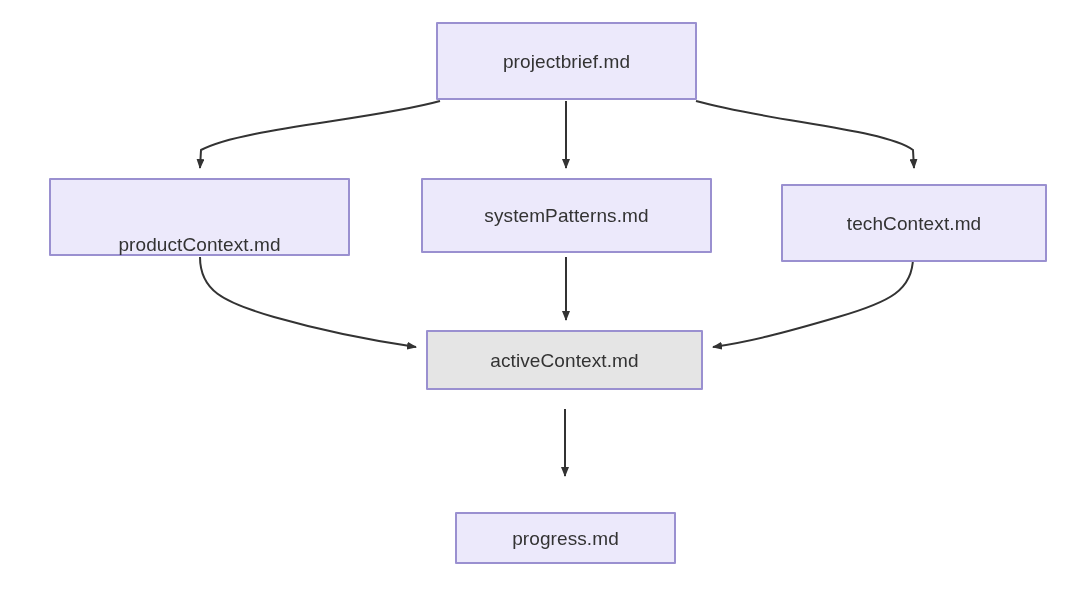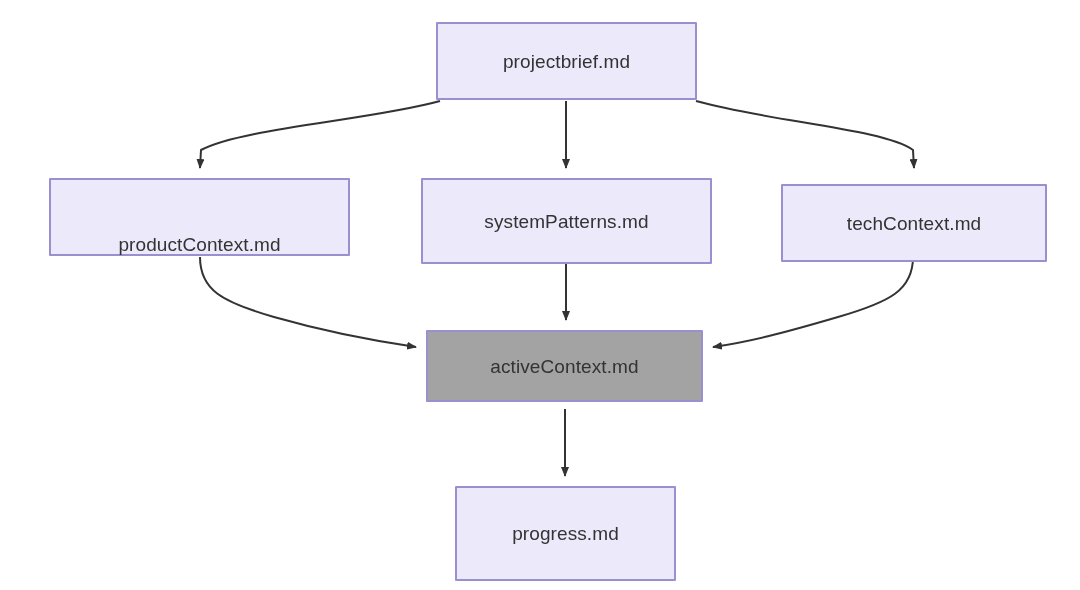--- a/index.html
+++ b/index.html
@@ -75,27 +75,27 @@
       </g>
   </svg>
 
   <div id="nodes-group">
       <div class="node" style="left: 424px; top: 22px; width: 261px; height: 78px; background: rgb(236, 233, 251); border-color: rgb(154, 144, 208); border-width: 2px; color: rgb(51, 51, 51); font-size: 19px;">
         <span class="node-label">projectbrief.md</span>
       </div>
       <div class="node" style="left: 37px; top: 178px; width: 301px; height: 78px; background: rgb(236, 233, 251); border-color: rgb(154, 144, 208); border-width: 2px; color: rgb(51, 51, 51); font-size: 19px; align-items: flex-end;">
         <span class="node-label">productContext.md</span>
       </div>
-      <div class="node" style="left: 409px; top: 178px; width: 291px; height: 86px; background: rgb(236, 233, 251); border-color: rgb(154, 144, 208); border-width: 2px; color: rgb(51, 51, 51); font-size: 19px;">
+      <div class="node" style="left: 409px; top: 178px; width: 291px; height: 75px; background: rgb(236, 233, 251); border-color: rgb(154, 144, 208); border-width: 2px; color: rgb(51, 51, 51); font-size: 19px;">
         <span class="node-label">systemPatterns.md</span>
       </div>
       <div class="node" style="left: 769px; top: 184px; width: 266px; height: 78px; background: rgb(236, 233, 251); border-color: rgb(154, 144, 208); border-width: 2px; color: rgb(51, 51, 51); font-size: 19px;">
         <span class="node-label">techContext.md</span>
       </div>
-      <div class="node" style="left: 414px; top: 330px; width: 277px; height: 72px; background: #a3a3a3; border-color: rgb(154, 144, 208); border-width: 2px; color: rgb(51, 51, 51); font-size: 19px;">
+      <div class="node" style="left: 414px; top: 330px; width: 277px; height: 60px; background: #e5e5e5; border-color: rgb(154, 144, 208); border-width: 2px; color: rgb(51, 51, 51); font-size: 19px;">
         <span class="node-label">activeContext.md</span>
       </div>
-      <div class="node" style="left: 443px; top: 486px; width: 221px; height: 95px; background: rgb(236, 233, 251); border-color: rgb(154, 144, 208); border-width: 2px; color: rgb(51, 51, 51); font-size: 19px;">
+      <div class="node" style="left: 443px; top: 512px; width: 221px; height: 52px; background: rgb(236, 233, 251); border-color: rgb(154, 144, 208); border-width: 2px; color: rgb(51, 51, 51); font-size: 19px;">
         <span class="node-label">progress.md</span>
       </div>
     </div>
 
 </div>
 
 </body></html>

